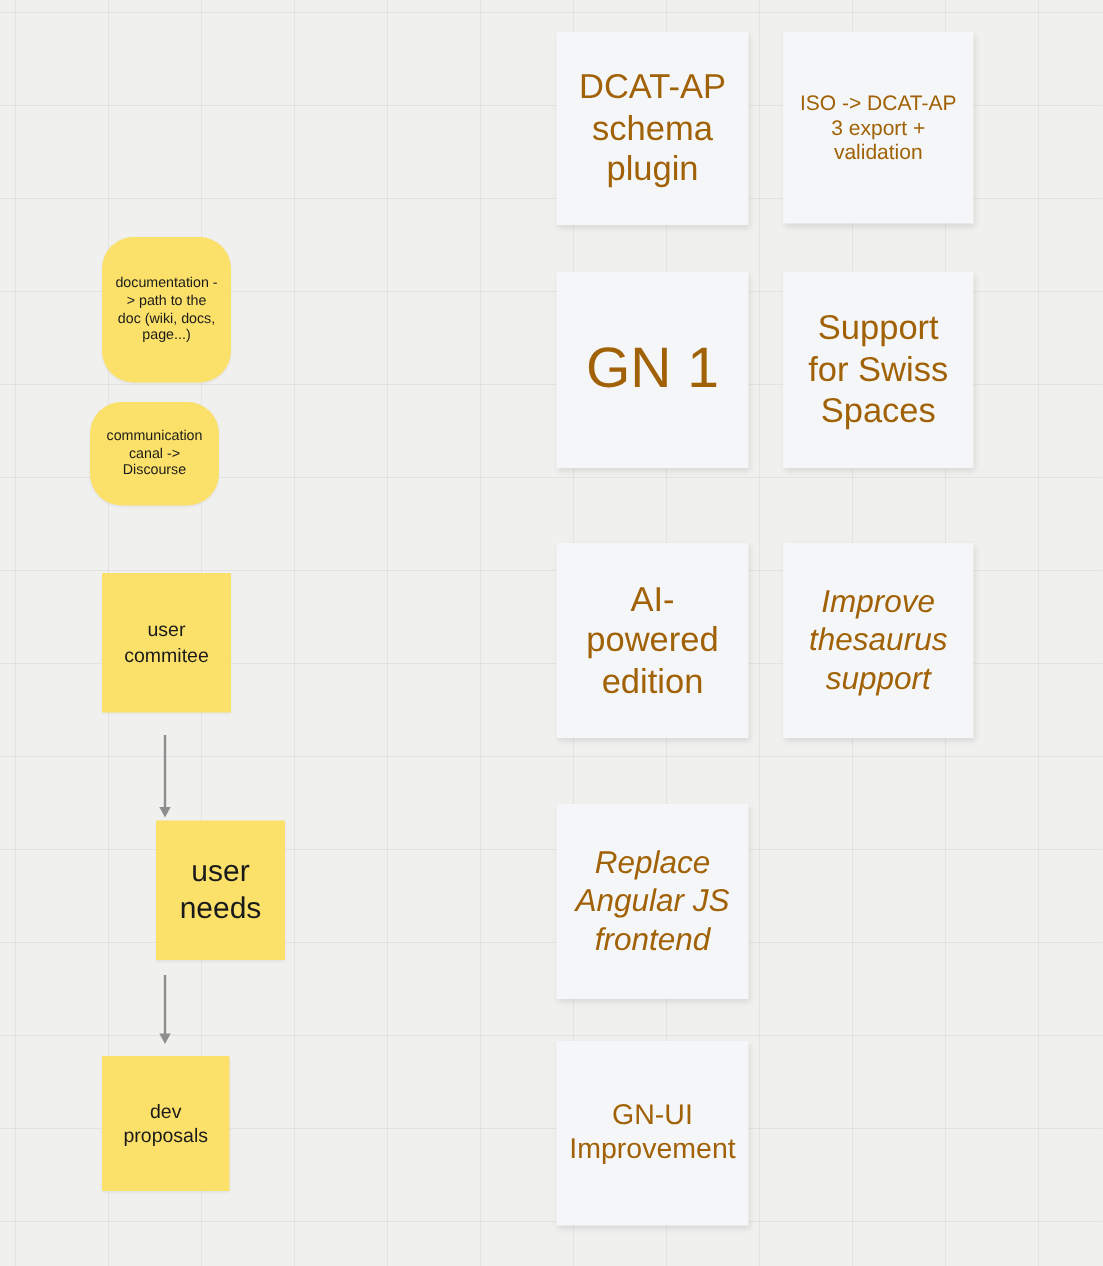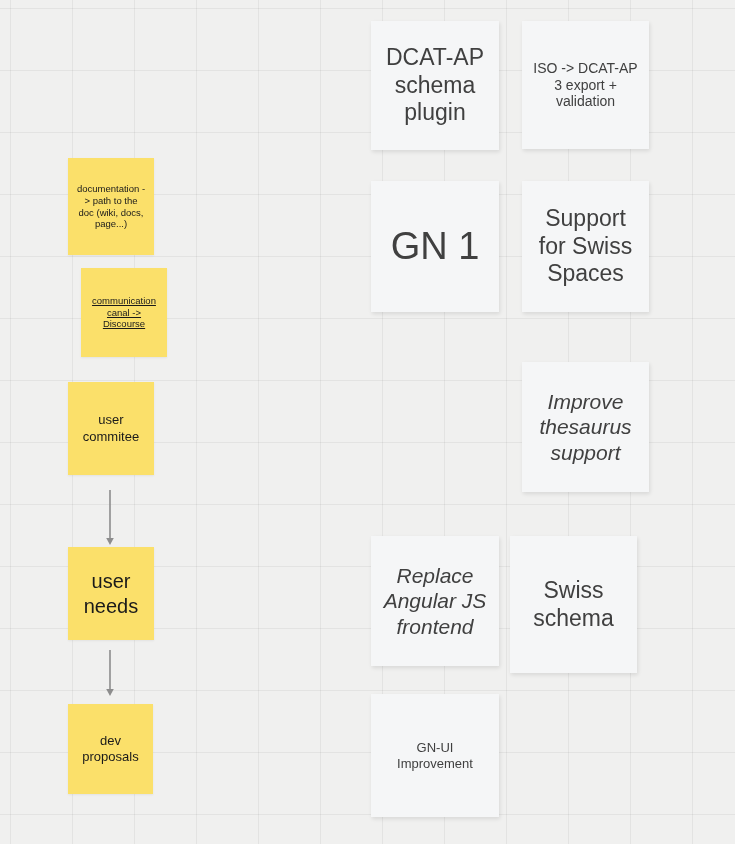--- a/index.html
+++ b/index.html
@@ -36,40 +36,40 @@
     align-items: center;
     justify-content: center;
     text-align: center;
     color: #1a1a1a;
     line-height: 1.25;
     box-sizing: border-box;
     padding: 6px 8px;
     white-space: pre-line;
     box-shadow: 0 1px 2px rgba(0,0,0,0.06);
   }
-  .sticky.small  { font-size: 9.5px; }
+  .sticky.small  { font-size: 9.5px; border-radius: 21px; }
   .sticky.medium { font-size: 13px; }
-  .sticky.large  { font-size: 20px; }
+  .sticky.large  { font-size: 20px; margin-left: 36px; }
 
   
   .card {
     position: absolute;
     background: #f5f6f7;
     display: flex;
     align-items: center;
     justify-content: center;
     text-align: center;
-    color: #404040;
+    color: #a16207;
     line-height: 1.2;
     box-sizing: border-box;
     padding: 6px 10px;
     white-space: pre-line;
     box-shadow: 1px 2px 4px rgba(0,0,0,0.10);
   }
-  .card.xs  { font-size: 13px; }
+  .card.xs  { font-size: 19px; }
   .card.sm  { font-size: 14px; }
   .card.md  { font-size: 21px; font-style: italic; }
   .card.lg  { font-size: 23px; }
   .card.xl  { font-size: 38px; }
 
   
   .connector {
     position: absolute;
     pointer-events: none;
   }
@@ -81,25 +81,25 @@
 
 <svg class="connector" width="14" height="55" style="left: 103px; top: 490px;">
       <line x1="7" y1="0" x2="7" y2="49" stroke="#8d8d8d" stroke-width="1.6"></line>
       <path d="M 3.2 48 L 10.8 48 L 7 55 Z" fill="#8d8d8d"></path>
     </svg>
     <svg class="connector" width="14" height="46" style="left: 103px; top: 650px;">
       <line x1="7" y1="0" x2="7" y2="40" stroke="#8d8d8d" stroke-width="1.6"></line>
       <path d="M 3.2 39 L 10.8 39 L 7 46 Z" fill="#8d8d8d"></path>
     </svg>
     <div class="sticky small" style="left: 68px; top: 158px; width: 86px; height: 97px; background: rgb(251, 224, 106);">documentation -&gt; path to the doc (wiki, docs, page...)</div>
-    <div class="sticky small" style="left: 81px; top: 268px; width: 86px; height: 89px; background: rgb(251, 224, 106); text-decoration: underline;">communication canal -&gt; Discourse</div>
+    <div class="sticky small" style="left: 60px; top: 268px; width: 86px; height: 69px; background: rgb(251, 224, 106);">communication canal -&gt; Discourse</div>
     <div class="sticky medium" style="left: 68px; top: 382px; width: 86px; height: 93px; background: rgb(251, 224, 106);">user commitee</div>
     <div class="sticky large" style="left: 68px; top: 547px; width: 86px; height: 93px; background: rgb(251, 224, 106);">user needs</div>
     <div class="sticky medium" style="left: 68px; top: 704px; width: 85px; height: 90px; background: rgb(251, 224, 106);">dev proposals</div>
     <div class="card lg" style="left: 371px; top: 21px; width: 128px; height: 129px; background: rgb(245, 246, 247);">DCAT-AP schema plugin</div>
     <div class="card sm" style="left: 522px; top: 21px; width: 127px; height: 128px; background: rgb(245, 246, 247);">ISO -&gt; DCAT-AP 3 export + validation</div>
     <div class="card xl" style="left: 371px; top: 181px; width: 128px; height: 131px; background: rgb(245, 246, 247);">GN 1</div>
     <div class="card lg" style="left: 522px; top: 181px; width: 127px; height: 131px; background: rgb(245, 246, 247);">Support for Swiss Spaces</div>
+    <div class="card lg" style="left: 371px; top: 362px; width: 128px; height: 130px; background: rgb(245, 246, 247);">AI-powered edition</div>
     <div class="card md" style="left: 522px; top: 362px; width: 127px; height: 130px; background: rgb(245, 246, 247);">Improve thesaurus support</div>
     <div class="card md" style="left: 371px; top: 536px; width: 128px; height: 130px; background: rgb(245, 246, 247);">Replace Angular JS frontend</div>
-    <div class="card lg" style="left: 510px; top: 536px; width: 127px; height: 137px; background: rgb(245, 246, 247);">Swiss schema</div>
     <div class="card xs" style="left: 371px; top: 694px; width: 128px; height: 123px; background: rgb(245, 246, 247);">GN-UI Improvement</div>
   </div>
 
 </body></html>

